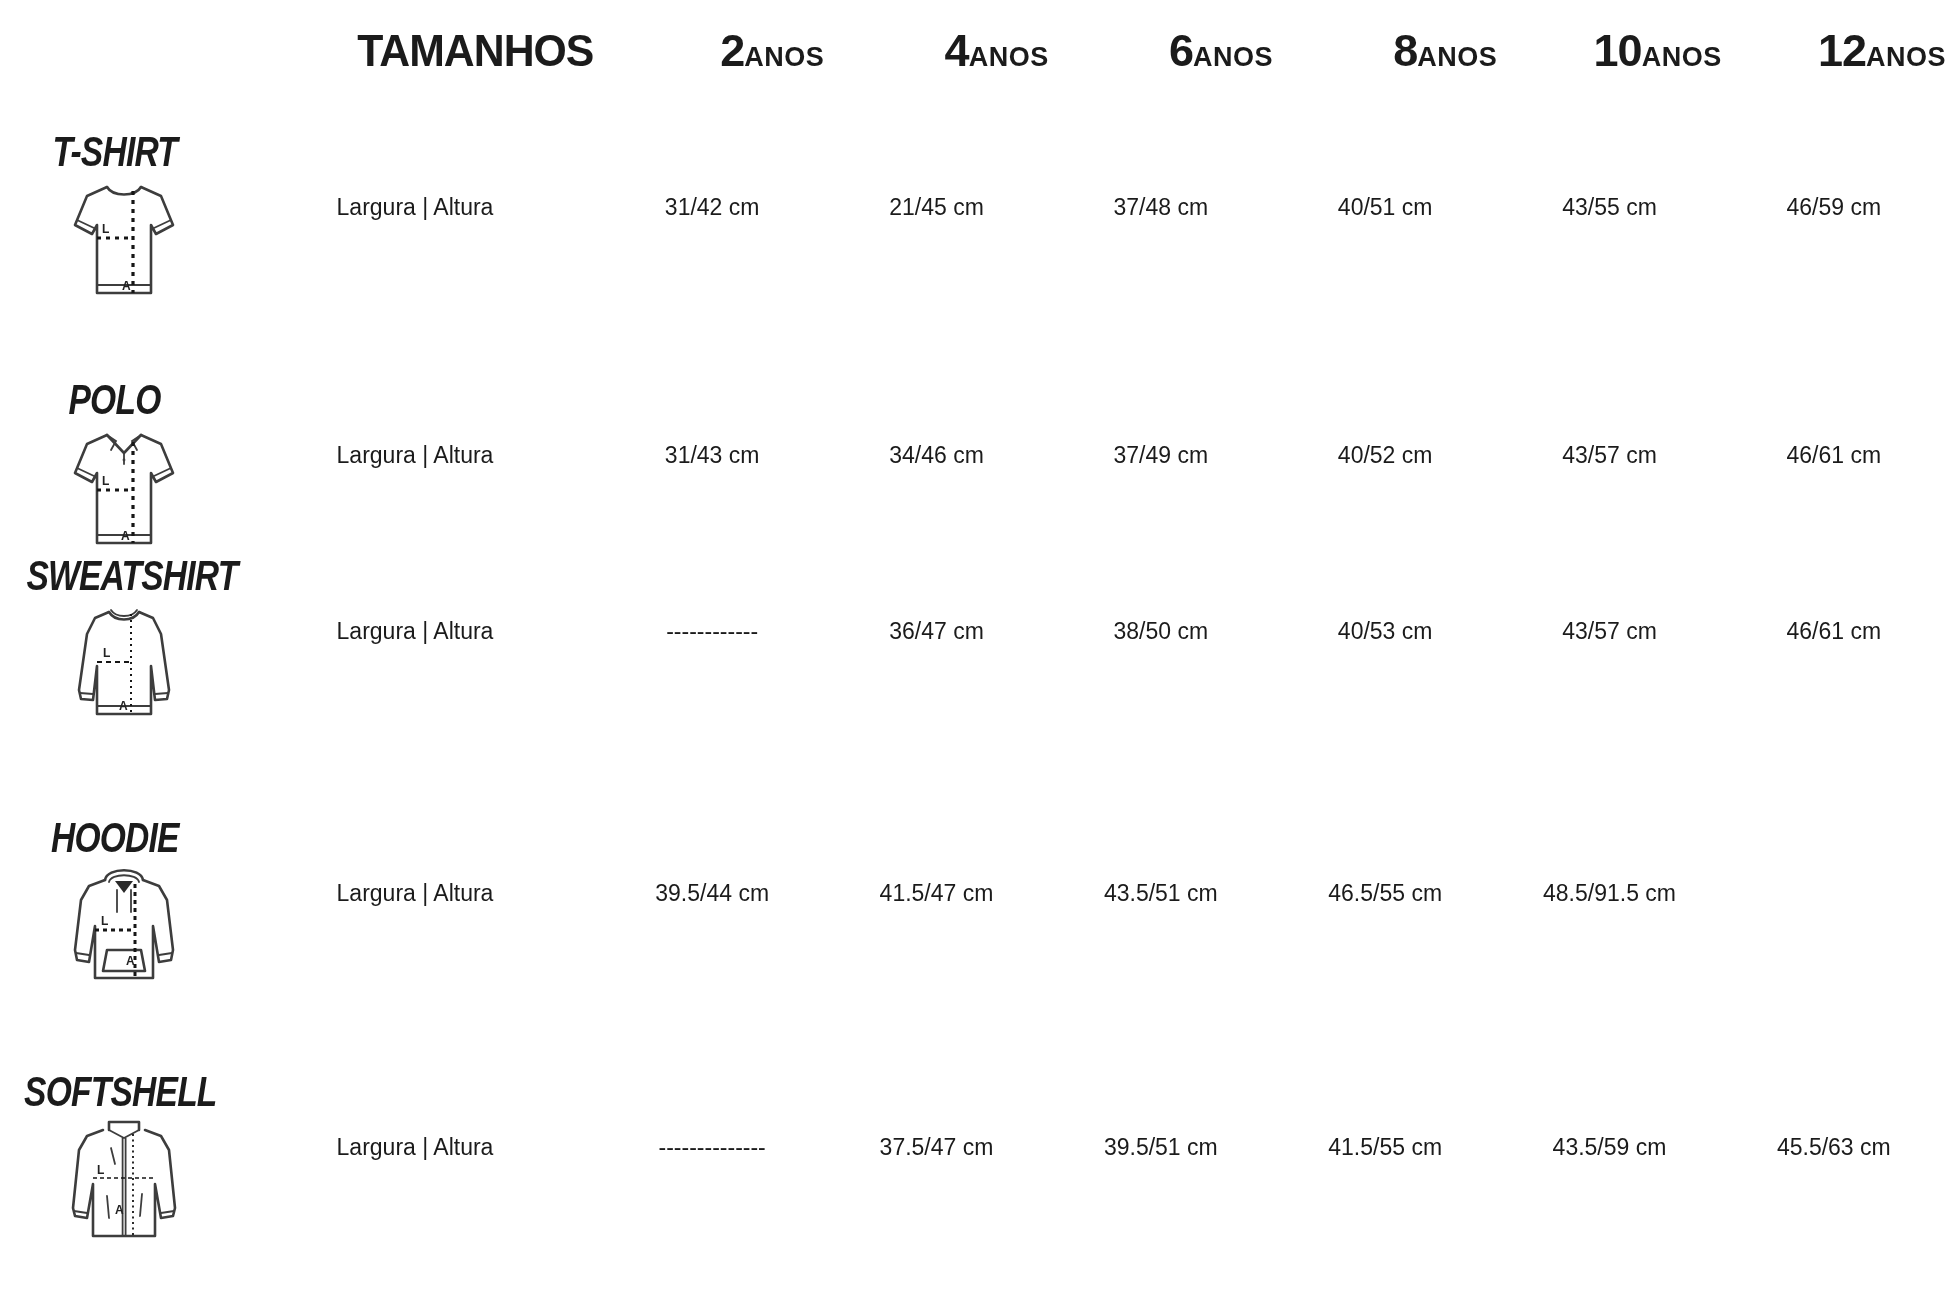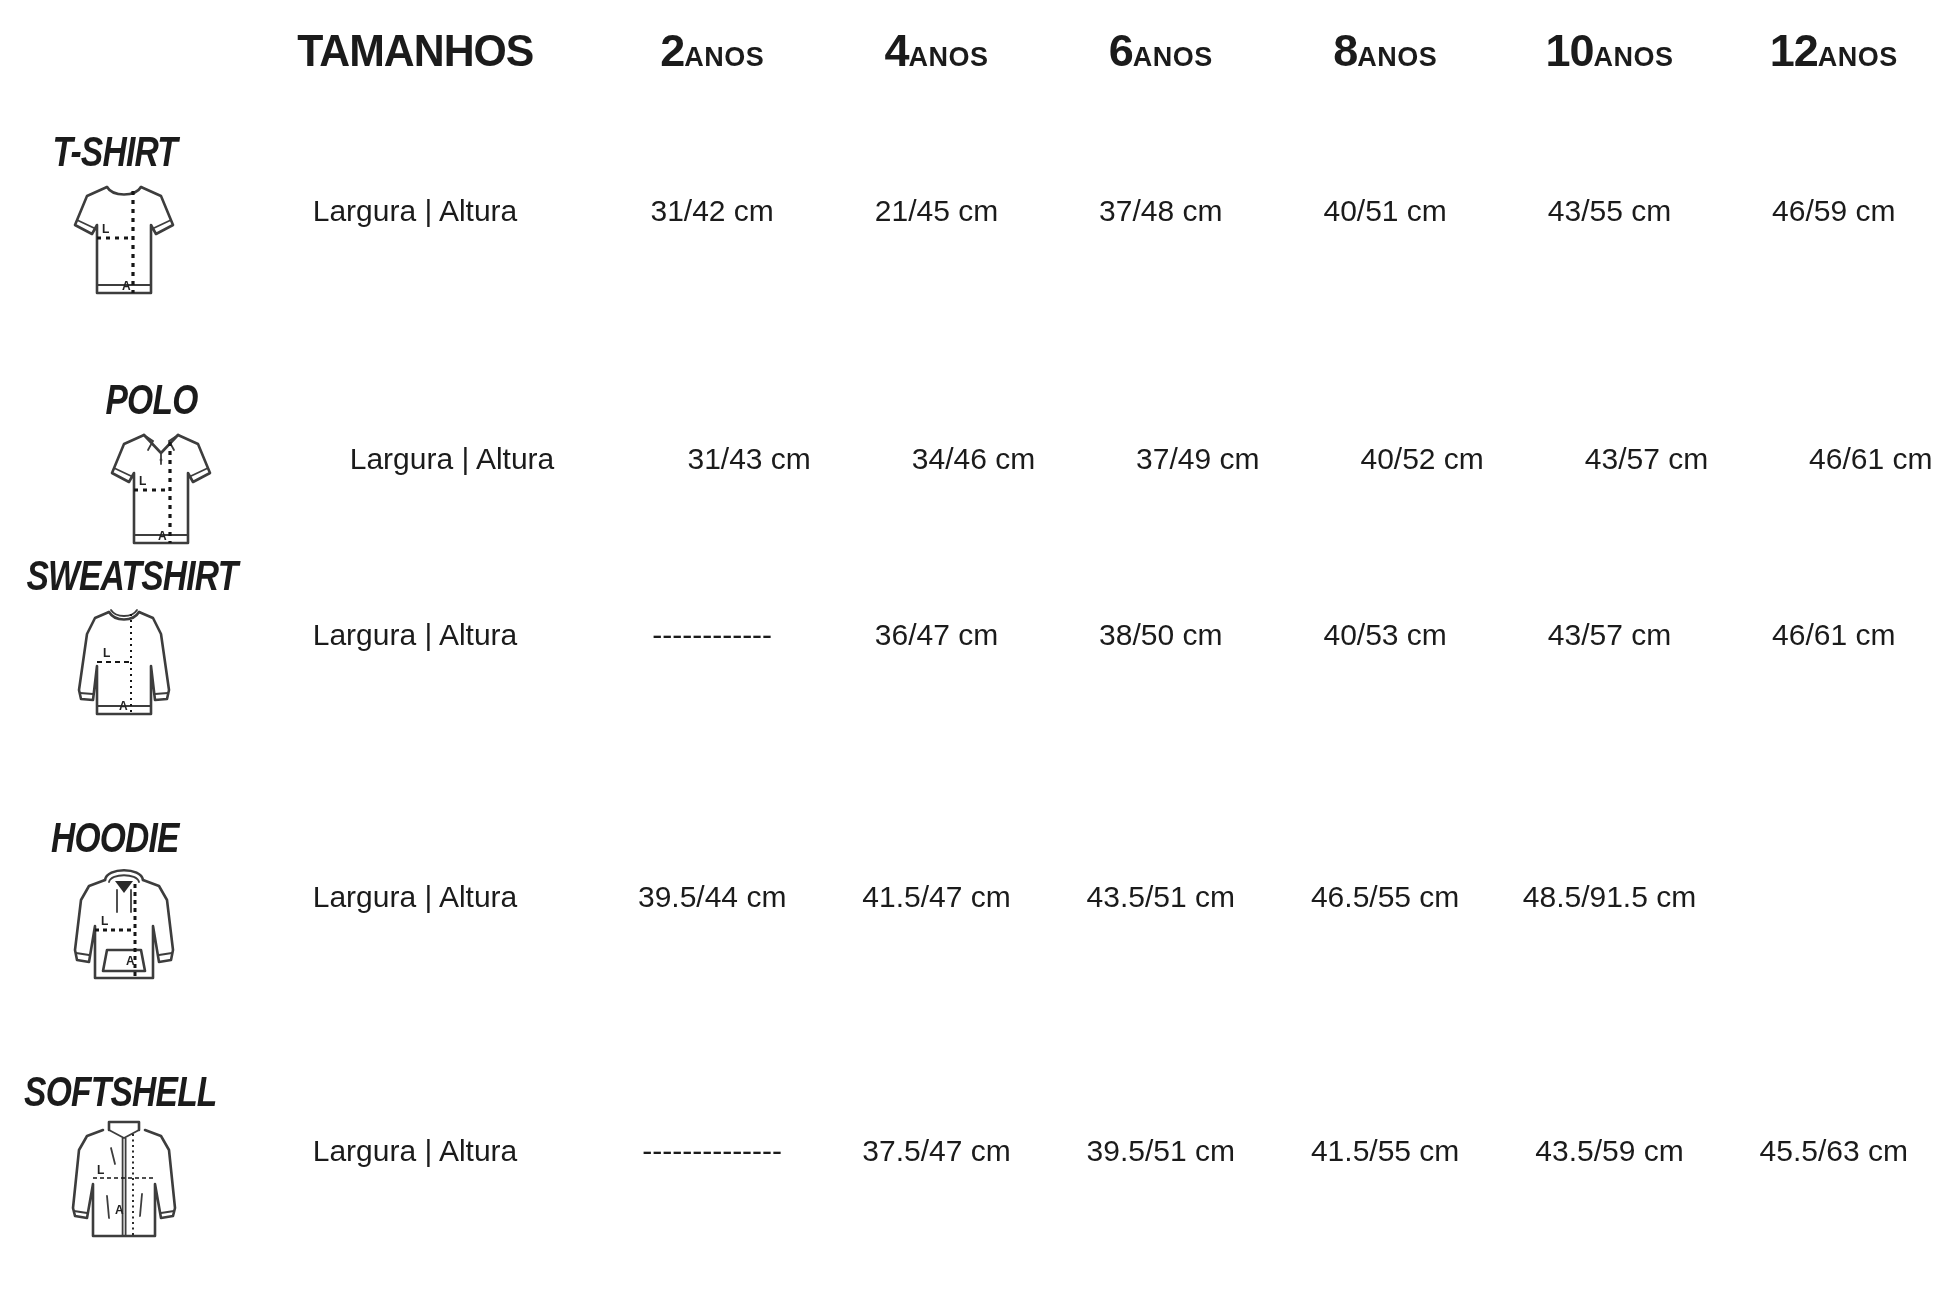--- a/index.html
+++ b/index.html
@@ -11,63 +11,63 @@
     color: #1b1b1b;
     overflow: hidden;
   }
   .grid-row {
     display: grid;
     grid-template-columns: 230px 370px repeat(6, 1fr);
     width: 1946px;
   }
   
   .header-row { margin-top: 24px; height: 54px; align-items: center; }
-  .header-cell { text-align: center; white-space: nowrap; }
+  .header-cell { text-align: right; white-space: nowrap; }
   .table-title {
     font-size: 45px;
     font-weight: bold;
     letter-spacing: -1px;
     display: inline-block;
     transform: scaleX(0.95);
   }
   .col-header .num {
     font-size: 45px;
     font-weight: bold;
     letter-spacing: -1px;
   }
   .col-header .suffix {
     font-size: 27px;
     font-weight: bold;
     letter-spacing: 0.5px;
   }
   
   .product-block { }
   .m1 { margin-top: 50px; }
-  .m2 { margin-top: 72px; padding-left: 37px; }
+  .m2 { margin-top: 72px; }
   .m3 { }
   .m4 { margin-top: 86px; }
   .m5 { margin-top: 78px; }
   .label-row { height: 46px; }
   .label-cell { text-align: center; }
   .product-label {
     display: inline-block;
     font-size: 42px;
     font-weight: bold;
     font-style: italic;
     letter-spacing: -1px;
     transform: scaleX(0.80);
     white-space: nowrap;
   }
   .content-row { align-items: start; }
   .icon-cell { text-align: center; padding-top: 6px; }
   .icon-cell svg { width: 116px; height: 120px; margin-left: 18px; }
   .measure-cell, .value-cell {
     text-align: center;
     padding-top: 20px;
-    font-size: 30px;
+    font-size: 23px;
     white-space: nowrap;
     color: #1b1b1b;
   }
   svg .outline { fill: none; stroke: #3d3d3d; stroke-width: 2.6; stroke-linejoin: round; stroke-linecap: round; }
   svg .thin    { fill: none; stroke: #3d3d3d; stroke-width: 1.8; stroke-linecap: round; }
   svg .meas    { fill: none; stroke: #161616; }
   svg text { font-family: "Liberation Sans", sans-serif; font-weight: bold; fill: #222; font-size: 12px; }
 </style>
 </head>
 <body>

